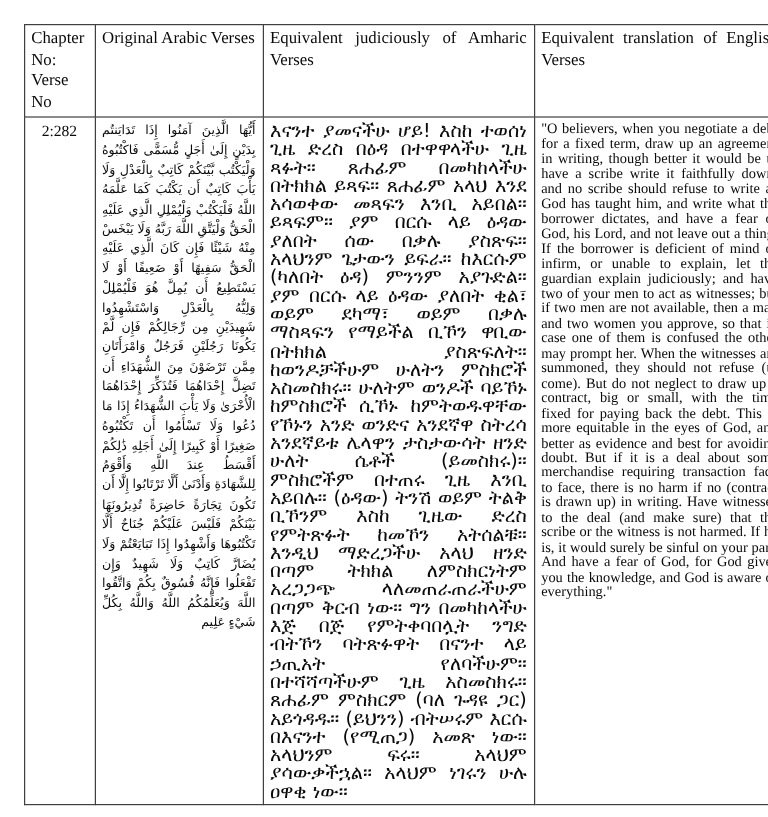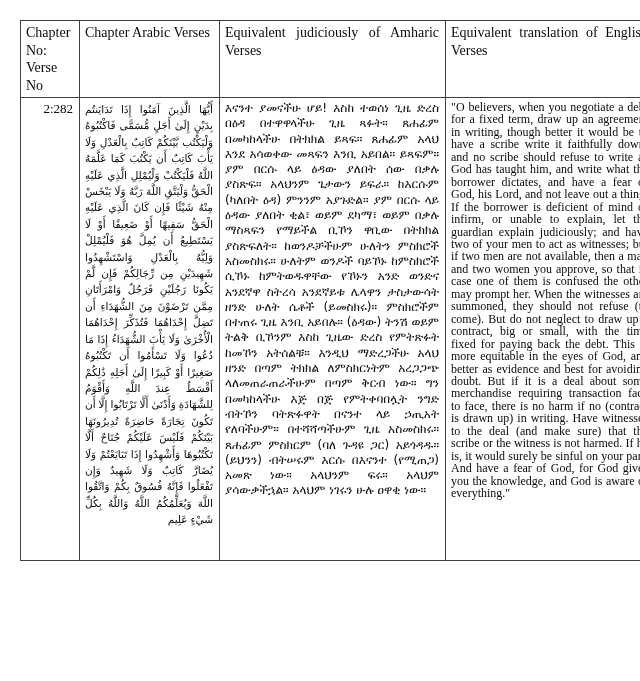--- a/index.html
+++ b/index.html
@@ -38,34 +38,34 @@
     line-height: 17.5px;
     text-align: justify;
     overflow-wrap: break-word;
     word-break: break-word;
   }
   .verse-table th:last-child { text-align: justify; }
 
   td.cell-id {
     font-size: 13px;
     line-height: 16px;
-    text-align: right;
+    text-align: center;
     white-space: nowrap;
   }
   td.cell-arabic {
     direction: rtl;
     font-family: Liberation Sans, sans-serif;
     font-size: 10.5px;
     line-height: 16.4px;
     text-align: justify;
     text-justify: inter-word;
   }
   td.cell-amharic {
     font-family: "DejaVu Sans", sans-serif;
-    font-size: 12px;
+    font-size: 16px;
     line-height: 15.3px;
     text-align: justify;
     text-justify: inter-word;
   }
   td.cell-english {
     font-size: 12px;
     line-height: 12.45px;
     text-align: justify;
     text-justify: inter-word;
     letter-spacing: 0;
@@ -77,21 +77,21 @@
 <table class="verse-table">
   <colgroup>
     <col class="c1">
       <col class="c2">
       <col class="c3">
       <col class="c4">
   </colgroup>
   <thead>
     <tr>
       <th>Chapter No: Verse No</th>
-      <th>Chapter Arabic Verses</th>
+      <th>Original Arabic Verses</th>
       <th>Equivalent judiciously of Amharic Verses</th>
       <th>Equivalent translation of English Verses</th>
     </tr>
   </thead>
   <tbody>
     <tr>
       <td class="cell-id">2:282</td>
       <td class="cell-arabic" dir="rtl" lang="ar">أَيُّهَا الَّذِينَ آمَنُوا إِذَا تَدَايَنتُم بِدَيْنٍ إِلَىٰ أَجَلٍ مُّسَمًّى فَاكْتُبُوهُ وَلْيَكْتُب بَّيْنَكُمْ كَاتِبٌ بِالْعَدْلِ وَلَا يَأْبَ كَاتِبٌ أَن يَكْتُبَ كَمَا عَلَّمَهُ اللَّهُ فَلْيَكْتُبْ وَلْيُمْلِلِ الَّذِي عَلَيْهِ الْحَقُّ وَلْيَتَّقِ اللَّهَ رَبَّهُ وَلَا يَبْخَسْ مِنْهُ شَيْئًا فَإِن كَانَ الَّذِي عَلَيْهِ الْحَقُّ سَفِيهًا أَوْ ضَعِيفًا أَوْ لَا يَسْتَطِيعُ أَن يُمِلَّ هُوَ فَلْيُمْلِلْ وَلِيُّهُ بِالْعَدْلِ وَاسْتَشْهِدُوا شَهِيدَيْنِ مِن رِّجَالِكُمْ فَإِن لَّمْ يَكُونَا رَجُلَيْنِ فَرَجُلٌ وَامْرَأَتَانِ مِمَّن تَرْضَوْنَ مِنَ الشُّهَدَاءِ أَن تَضِلَّ إِحْدَاهُمَا فَتُذَكِّرَ إِحْدَاهُمَا الْأُخْرَىٰ وَلَا يَأْبَ الشُّهَدَاءُ إِذَا مَا دُعُوا وَلَا تَسْأَمُوا أَن تَكْتُبُوهُ صَغِيرًا أَوْ كَبِيرًا إِلَىٰ أَجَلِهِ ذَٰلِكُمْ أَقْسَطُ عِندَ اللَّهِ وَأَقْوَمُ لِلشَّهَادَةِ وَأَدْنَىٰ أَلَّا تَرْتَابُوا إِلَّا أَن تَكُونَ تِجَارَةً حَاضِرَةً تُدِيرُونَهَا بَيْنَكُمْ فَلَيْسَ عَلَيْكُمْ جُنَاحٌ أَلَّا تَكْتُبُوهَا وَأَشْهِدُوا إِذَا تَبَايَعْتُمْ وَلَا يُضَارَّ كَاتِبٌ وَلَا شَهِيدٌ وَإِن تَفْعَلُوا فَإِنَّهُ فُسُوقٌ بِكُمْ وَاتَّقُوا اللَّهَ وَيُعَلِّمُكُمُ اللَّهُ وَاللَّهُ بِكُلِّ شَيْءٍ عَلِيم</td>
       <td class="cell-amharic" lang="am">እናንተ ያመናችሁ ሆይ! እስከ ተወሰነ ጊዜ ድረስ በዕዳ በተዋዋላችሁ ጊዜ ጻፉት። ጸሐፊም በመካከላችሁ በትክክል ይጻፍ። ጸሐፊም አላህ እንደ አሳወቀው መጻፍን እንቢ አይበል። ይጻፍም። ያም በርሱ ላይ ዕዳው ያለበት ሰው በቃሉ ያስጽፍ። አላህንም ጌታውን ይፍራ። ከእርሱም (ካለበት ዕዳ) ምንንም አያጉድል። ያም በርሱ ላይ ዕዳው ያለበት ቂል፣ ወይም ደካማ፣ ወይም በቃሉ ማስጻፍን የማይችል ቢኾን ዋቢው በትክክል ያስጽፍለት። ከወንዶቻችሁም ሁለትን ምስክሮች አስመስክሩ። ሁለትም ወንዶች ባይኾኑ ከምስክሮች ሲኾኑ ከምትወዱዋቸው የኾኑን አንድ ወንድና አንደኛዋ ስትረሳ አንደኛይቱ ሌላዋን ታስታውሳት ዘንድ ሁለት ሴቶች (ይመስክሩ)። ምስክሮችም በተጠሩ ጊዜ እንቢ አይበሉ። (ዕዳው) ትንሽ ወይም ትልቅ ቢኾንም እስከ ጊዜው ድረስ የምትጽፉት ከመኾን አትሰልቹ። እንዲህ ማድረጋችሁ አላህ ዘንድ በጣም ትክክል ለምስክርነትም አረጋጋጭ ላለመጠራጠራችሁም በጣም ቅርብ ነው። ግን በመካከላችሁ እጅ በጅ የምትቀባበሏት ንግድ ብትኾን ባትጽፉዋት በናንተ ላይ ኃጢአት የለባችሁም። በተሻሻጣችሁም ጊዜ አስመስክሩ። ጸሐፊም ምስክርም (ባለ ጉዳዩ ጋር) አይጎዳዱ። (ይህንን) ብትሠሩም እርሱ በእናንተ (የሚጠጋ) አመጽ ነው። አላህንም ፍሩ። አላህም ያሳውቃችኋል። አላህም ነገሩን ሁሉ ዐዋቂ ነው።</td>
       <td class="cell-english" lang="en">"O believers, when you negotiate a debt for a fixed term, draw up an agreement in writing, though better it would be to have a scribe write it faithfully down; and no scribe should refuse to write as God has taught him, and write what the borrower dictates, and have a fear of God, his Lord, and not leave out a thing. If the borrower is deficient of mind or infirm, or unable to explain, let the guardian explain judiciously; and have two of your men to act as witnesses; but if two men are not available, then a man and two women you approve, so that in case one of them is confused the other may prompt her. When the witnesses are summoned, they should not refuse (to come). But do not neglect to draw up a contract, big or small, with the time fixed for paying back the debt. This is more equitable in the eyes of God, and better as evidence and best for avoiding doubt. But if it is a deal about some merchandise requiring transaction face to face, there is no harm if no (contract is drawn up) in writing. Have witnesses to the deal (and make sure) that the scribe or the witness is not harmed. If he is, it would surely be sinful on your part. And have a fear of God, for God gives you the knowledge, and God is aware of everything."</td>

